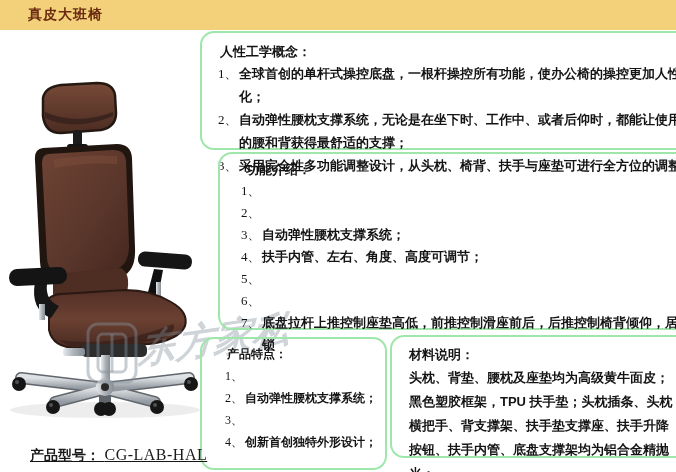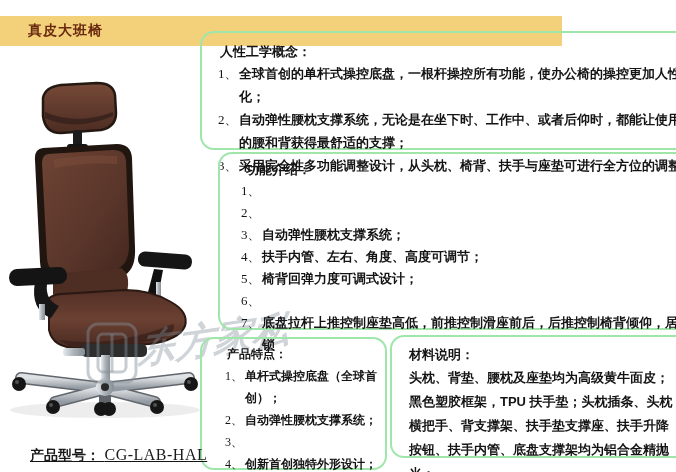--- a/index.html
+++ b/index.html
@@ -4,23 +4,22 @@
 <style>
   * { margin:0; padding:0; box-sizing:border-box; }
   html,body { background:#e9e9e9; }
   .page {
     position:relative; width:676px; height:472px; margin:0 auto;
     background:#ffffff; overflow:hidden;
     font-family:"Liberation Sans", sans-serif; color:#141414;
   }
   
   .header {
-    position:absolute; left:0; top:0; width:562px; height:30px;
+    position:absolute; left:0; top:0; width:676px; height:30px;
     background:#f3d17b;
-    margin-top:16px;
   }
   .header-title {
     position:absolute; left:28px; top:6px;
     font-size:14px; font-weight:bold; color:#6a2a10; letter-spacing:1px;
   }
   
   .chair { position:absolute; left:5px; top:52px; width:200px; height:370px; z-index:1; }
   .chair svg { width:100%; height:100%; }
   
   .watermark { position:absolute; left:82px; top:318px; width:190px; height:85px; z-index:2; pointer-events:none; }
@@ -226,41 +225,39 @@
           <span class="txt">自动弹性腰枕支撑系统；</span>
         </div>
 
         <div class="item">
           <span class="num">4、</span>
           <span class="txt">扶手内管、左右、角度、高度可调节；</span>
         </div>
 
         <div class="item">
           <span class="num">5、</span>
-          <span class="txt">椅背回弹力度可调式设计；</span>
         </div>
 
         <div class="item">
           <span class="num">6、</span>
         </div>
 
         <div class="item">
           <span class="num">7、</span>
           <span class="txt">底盘拉杆上推控制座垫高低，前推控制滑座前后，后推控制椅背倾仰，居中锁</span>
         </div>
       </div>
   </section>
 
   <section class="box box-feat">
     <div class="box-title">产品特点：</div>
     <div>
 
         <div class="item">
           <span class="num">1、</span>
-          <span class="txt">单杆式操控底盘（全球首创）；</span>
         </div>
 
         <div class="item">
           <span class="num">2、</span>
           <span class="txt">自动弹性腰枕支撑系统；</span>
         </div>
 
         <div class="item">
           <span class="num">3、</span>
         </div>

